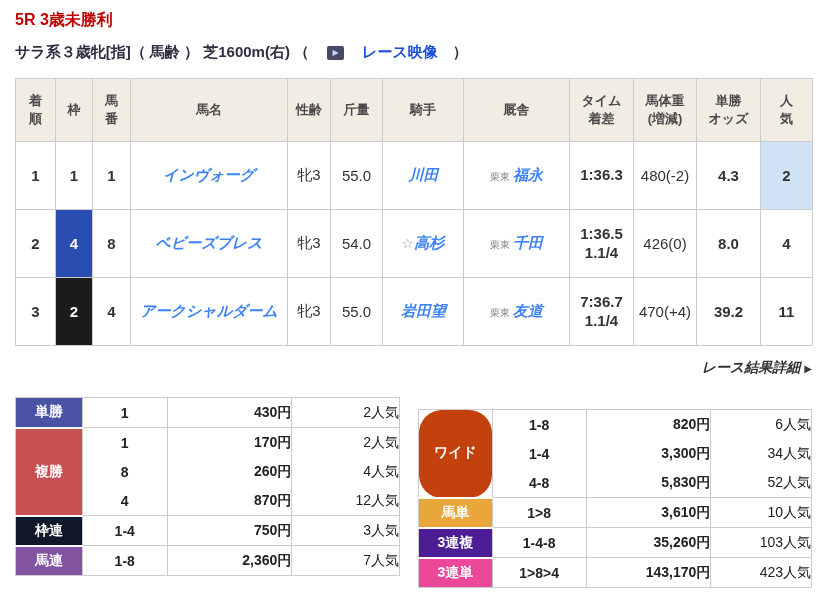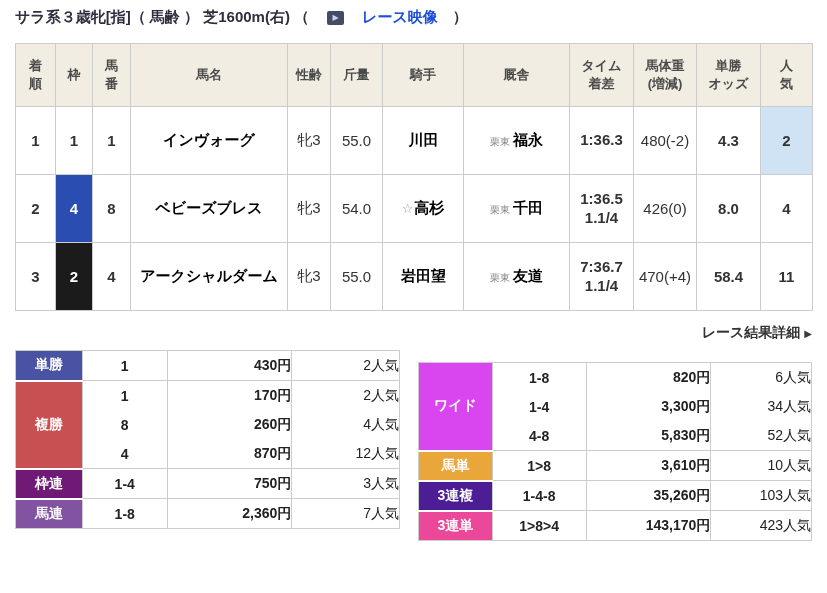--- a/index.html
+++ b/index.html
@@ -15,28 +15,28 @@
          color:#cdd3ec;font-size:8px;line-height:1;margin:0 3px;}
   .video-link{color:#1d4ed8;text-decoration:none;cursor:pointer;}
 
   table.results{border-collapse:collapse;width:797px;table-layout:fixed;}
   table.results th,table.results td{border:1px solid #ccc;text-align:center;vertical-align:middle;padding:0;}
   table.results thead th{background:#f1ede2;color:#4a4a4a;font-size:13px;font-weight:bold;
                          white-space:pre-line;height:62px;line-height:1.4;}
   table.results tbody td{height:67px;font-size:15px;background:#fff;}
   td.c-pos,td.c-frame,td.c-num{font-weight:bold;}
   td.c-name{text-align:left;padding-left:12px;}
-  a.lnk{color:#000000;text-decoration:none;font-weight:bold;cursor:pointer;}
+  a.lnk{color:#3b82f6;text-decoration:none;font-weight:bold;cursor:pointer;font-style:italic;}
   .jmark{color:#999;font-size:13px;margin-right:1px;}
   .region{color:#8a8a8a;font-size:10px;margin-right:3px;}
   td.c-time{font-weight:bold;white-space:pre-line;line-height:1.25;}
   td.c-hweight{font-weight:normal;font-size:14px;}
   td.c-odds,td.c-pop{font-weight:bold;}
 
-  .detail-row{width:797px;text-align:right;margin:12px 0 8px 0;}
+  .detail-row{width:797px;text-align:right;margin:12px 0 20px 0;font-style:italic;}
   .detail-link{color:#333;font-size:14px;font-weight:bold;text-decoration:none;cursor:pointer;}
   .detail-link .arrow{font-size:10px;color:#3a3a3a;margin-left:4px;}
 
   .payouts{display:flex;align-items:flex-start;gap:18px;}
   table.payout{border-collapse:collapse;font-size:14px;border:1px solid #ccc;}
   table.payout th{color:#fff;font-weight:bold;font-size:14px;text-align:center;
                   vertical-align:middle;padding:0;border-bottom:2px solid #fff;}
   table.payout tr:last-child th{border-bottom:none;}
   table.payout td{height:29px;vertical-align:middle;padding:0;color:#222;background:#fff;}
   table.payout tr.g-first td{border-top:1px solid #ccc;}
@@ -44,20 +44,21 @@
   td.p-combo{text-align:center;font-weight:bold;border-left:1px solid #ccc;}
   td.p-amount{text-align:right;font-weight:bold;padding-right:10px;border-left:1px solid #ccc;}
   td.p-pop{text-align:right;font-weight:normal;color:#3a3a3a;padding-right:8px;border-left:1px solid #ccc;}
   .payout-right{margin-top:12px;}
 </style>
 </head>
 <body>
 
 <div class="container">
 
+  <div class="race-title">5R 3歳未勝利</div>
 
   <div class="subtitle">
     <span>サラ系３歳牝[指]（ 馬齢 ） 芝1600m(右)  （</span>
     <span class="vicon">▶</span>
     <a class="video-link">レース映像</a>
     <span>）</span>
   </div>
 
   <table class="results">
     <colgroup>
@@ -131,21 +132,21 @@
         <td class="c-frame" style="background-color: rgb(27, 27, 27); color: rgb(255, 255, 255);">2</td>
         <td class="c-num">4</td>
         <td class="c-name"><a class="lnk">アークシャルダーム</a></td>
         <td>牝3</td>
         <td>55.0</td>
         <td><span class="jmark"></span><a class="lnk">岩田望</a></td>
         <td><span class="region">栗東</span><a class="lnk">友道</a></td>
         <td class="c-time">7:36.7
 1.1/4</td>
         <td class="c-hweight">470(+4)</td>
-        <td class="c-odds">58.4</td>
+        <td class="c-odds">39.2</td>
         <td class="c-pop">11</td>
       </tr>
     </tbody>
   </table>
 
   <div class="detail-row">
     <a class="detail-link"><span>レース結果詳細</span><span class="arrow">▶</span></a>
   </div>
 
   <div class="payouts">
@@ -174,21 +175,21 @@
           <td class="p-combo">8</td>
           <td class="p-amount">260円</td>
           <td class="p-pop">4人気</td>
         </tr>
         <tr>
           <td class="p-combo">4</td>
           <td class="p-amount">870円</td>
           <td class="p-pop">12人気</td>
         </tr>
         <tr class="g-first">
-          <th style="background-color: #701a75;">枠連</th>
+          <th style="background-color: #0f172a;">枠連</th>
           <td class="p-combo">1-4</td>
           <td class="p-amount">750円</td>
           <td class="p-pop">3人気</td>
         </tr>
         <tr class="g-first">
           <th style="background-color: rgb(129, 83, 161);">馬連</th>
           <td class="p-combo">1-8</td>
           <td class="p-amount">2,360円</td>
           <td class="p-pop">7人気</td>
         </tr>
@@ -197,21 +198,21 @@
 
     <table class="payout payout-right">
       <colgroup>
           <col style="width:74px">
           <col style="width:94px">
           <col style="width:125px">
           <col style="width:101px">
         </colgroup>
       <tbody>
         <tr class="g-first">
-          <th rowspan="3" style="background-color: #d946ef;">ワイド</th>
+          <th rowspan="3" style="background-color: #c2410c; border-radius: 23px;">ワイド</th>
           <td class="p-combo">1-8</td>
           <td class="p-amount">820円</td>
           <td class="p-pop">6人気</td>
         </tr>
         <tr>
           <td class="p-combo">1-4</td>
           <td class="p-amount">3,300円</td>
           <td class="p-pop">34人気</td>
         </tr>
         <tr>

